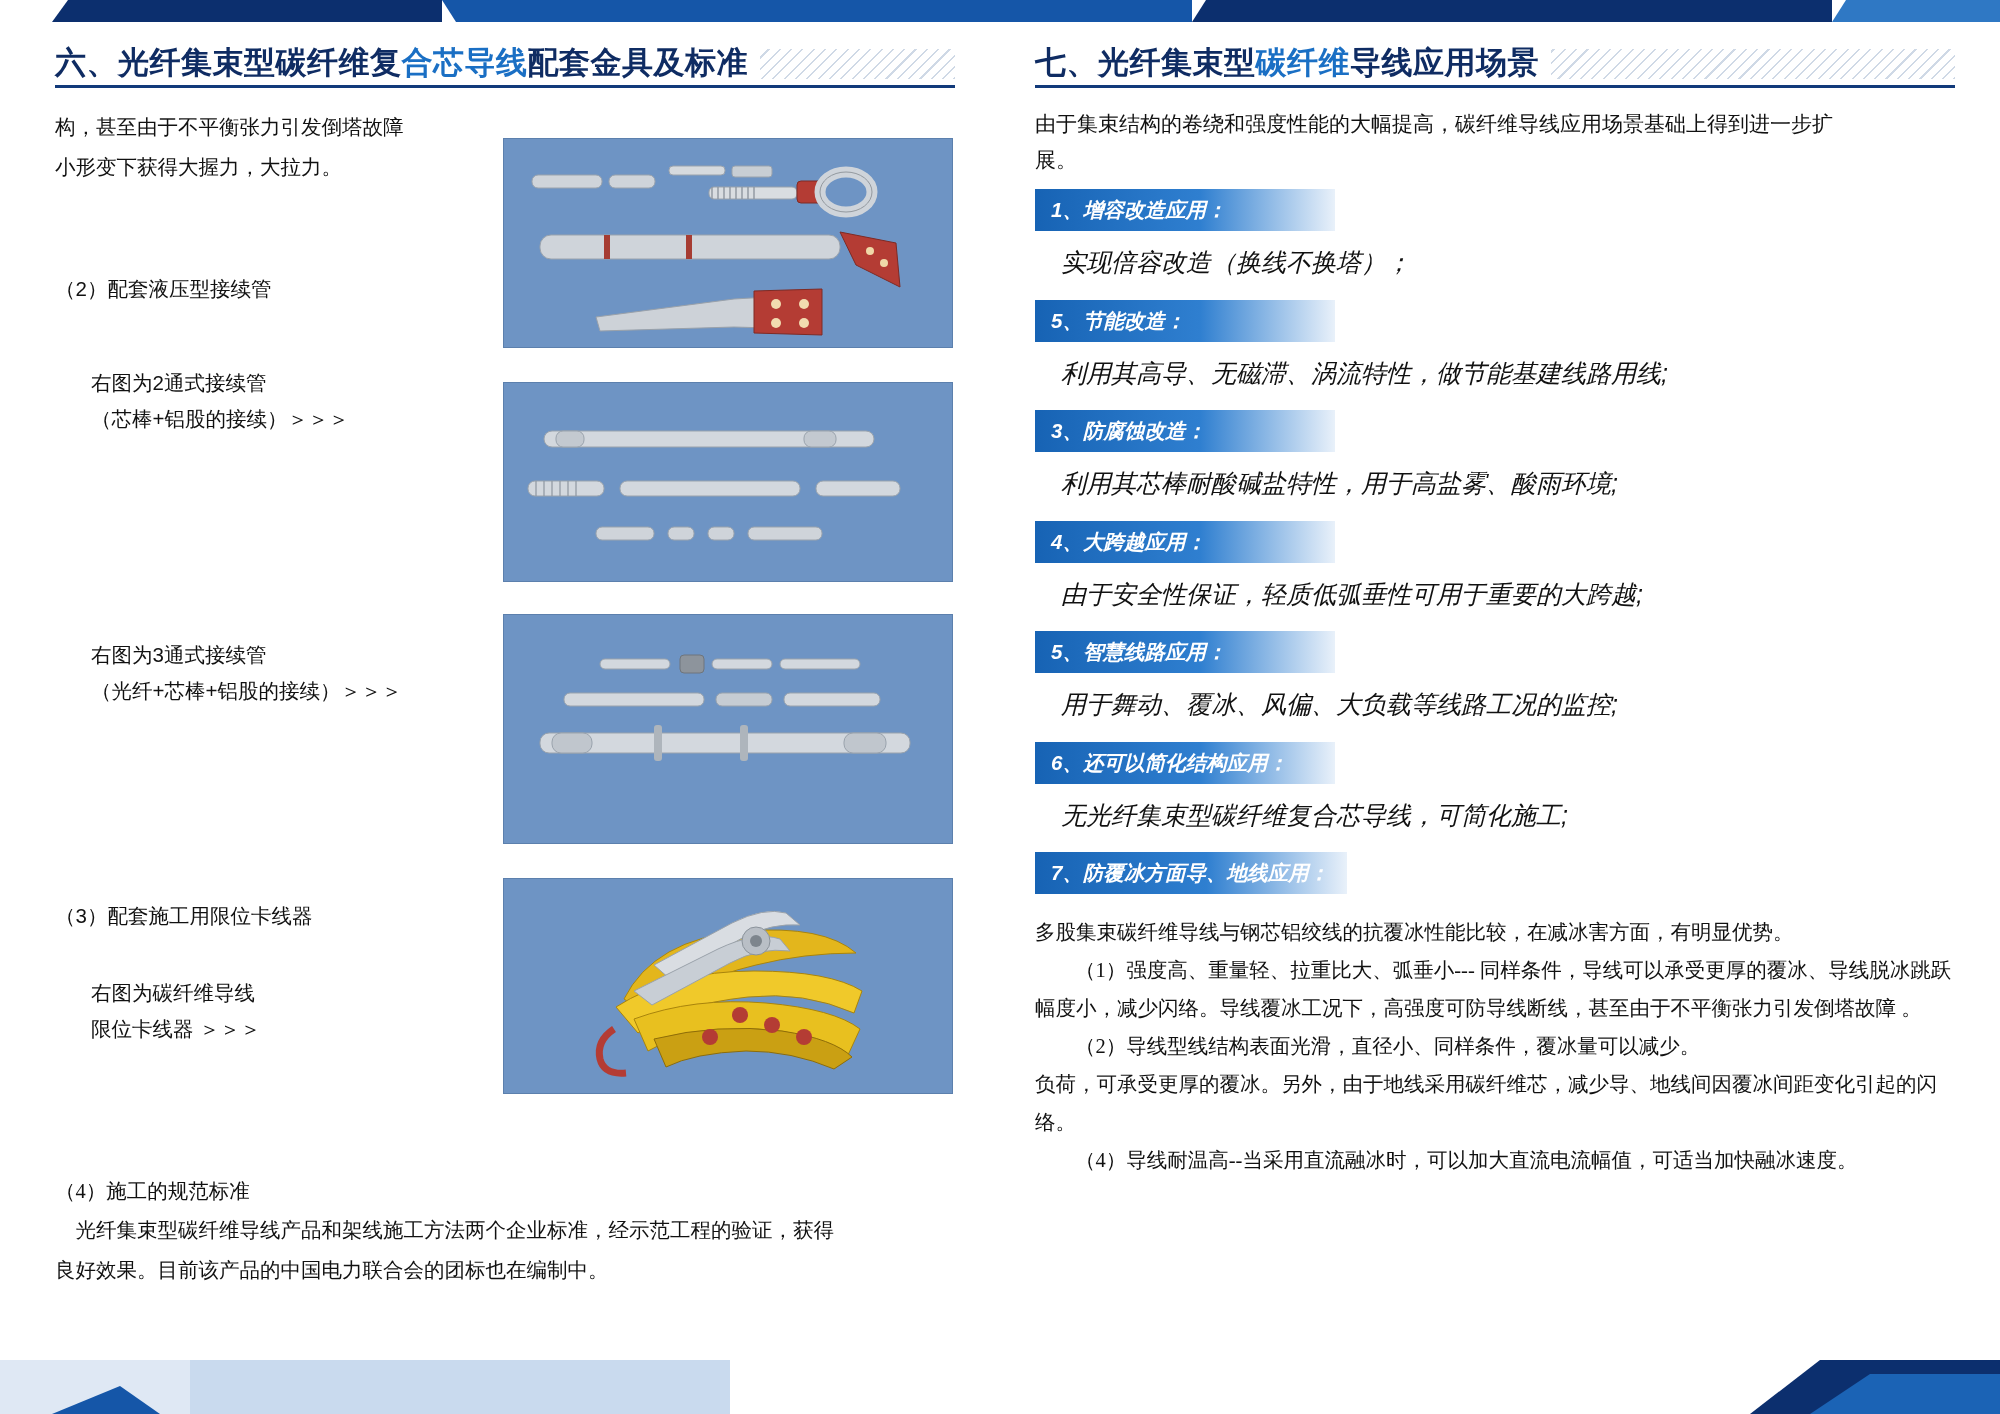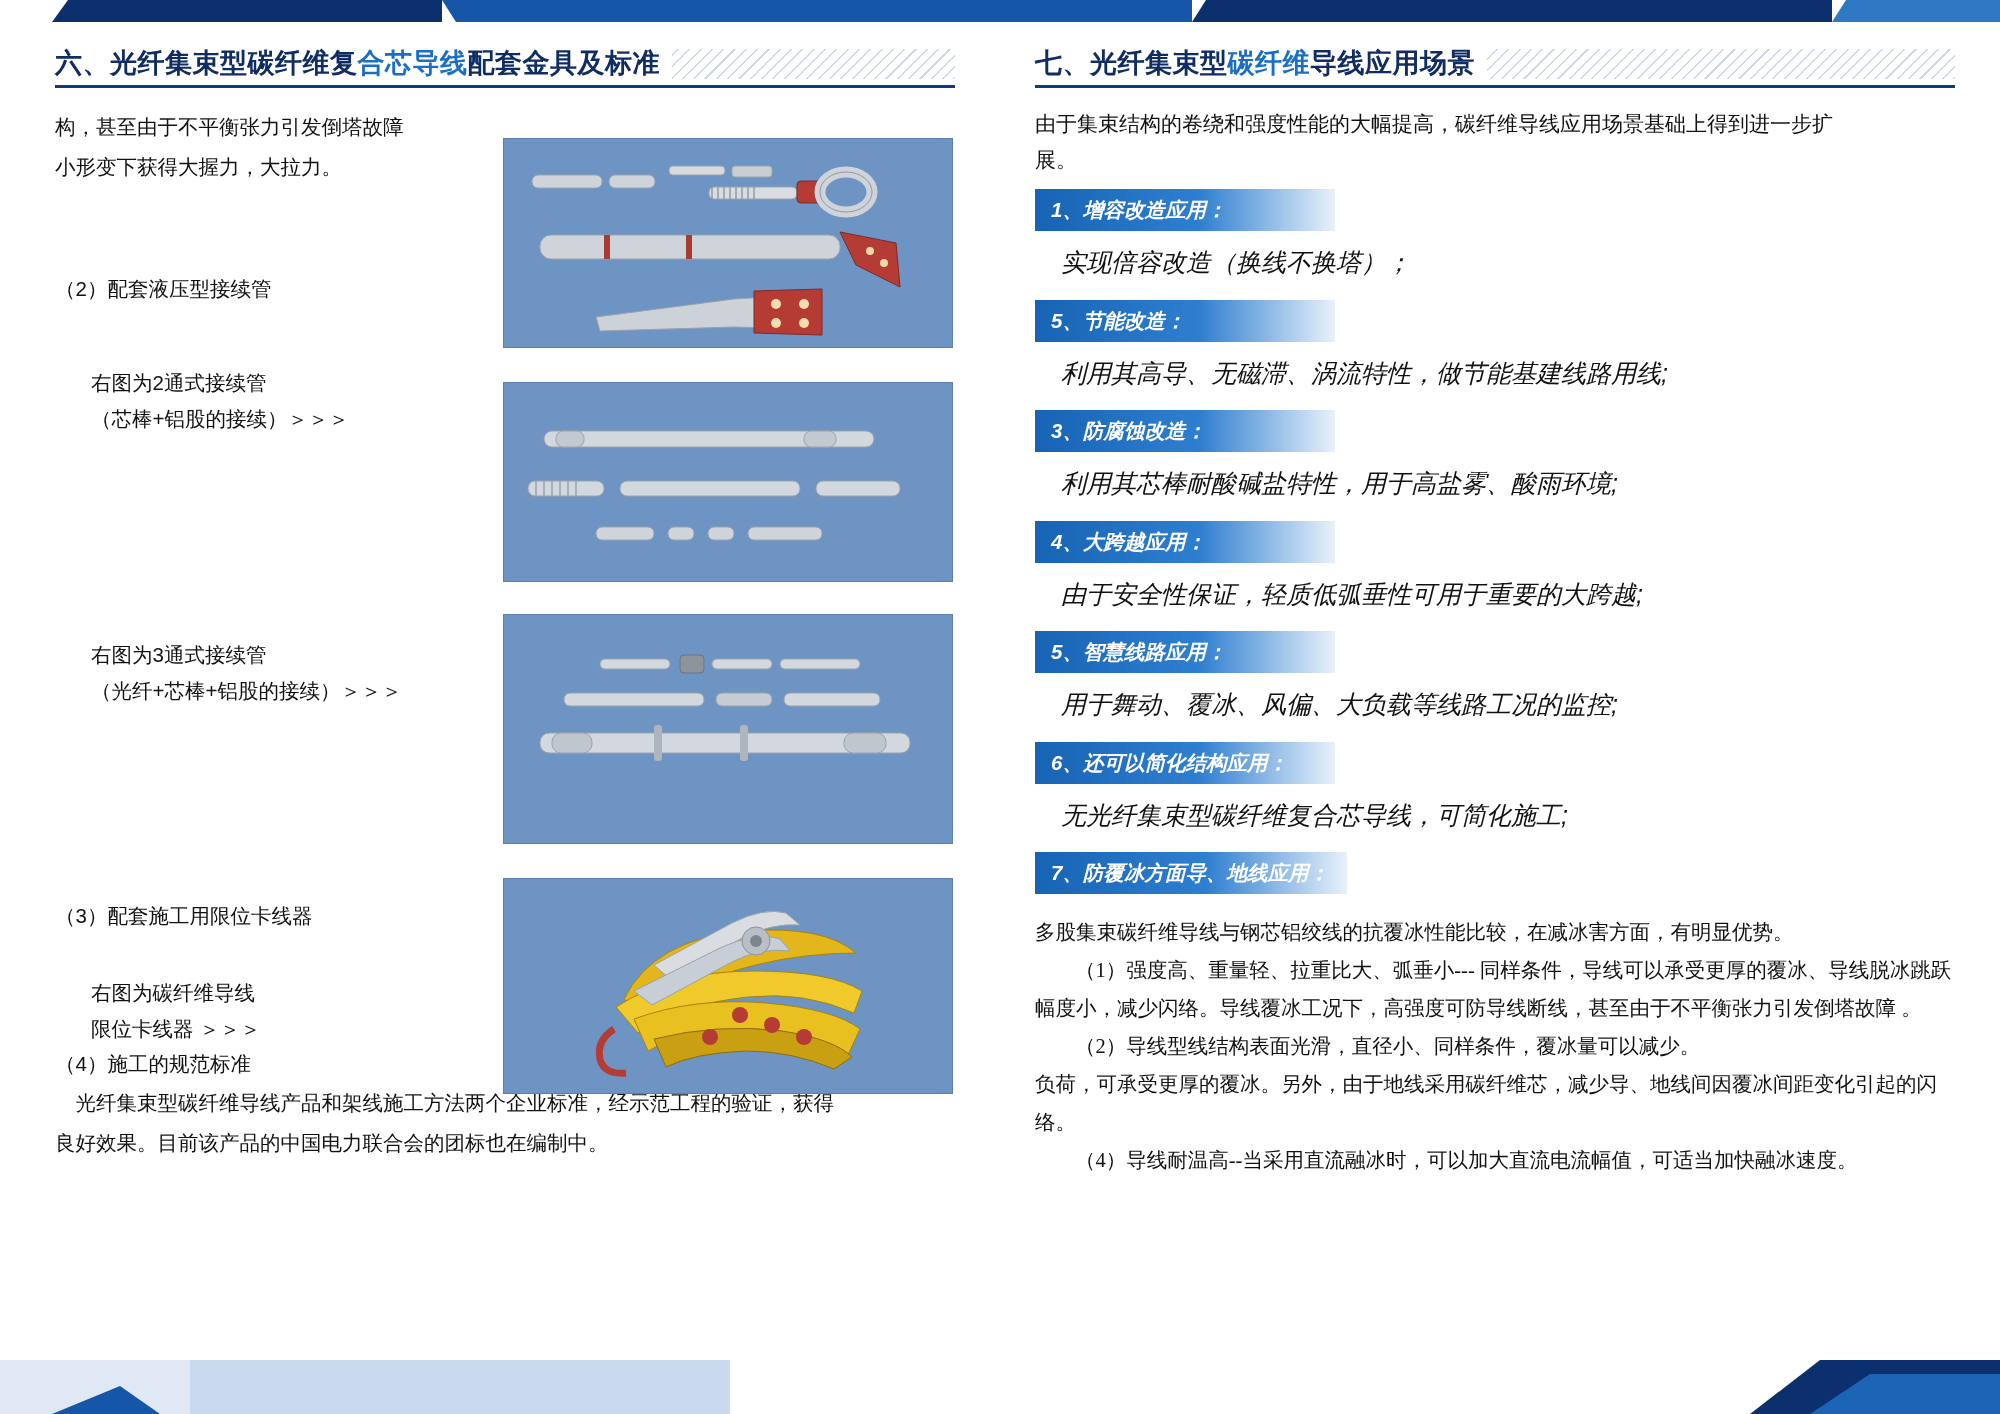--- a/index.html
+++ b/index.html
@@ -55,21 +55,21 @@
 
   
   .sec-head {
     position: relative;
     height: 44px;
     display: flex; align-items: center;
     border-bottom: 3px solid #123a7a;
     margin-bottom: 18px;
   }
   .sec-head .title {
-    font-size: 27px; font-weight: bold; color: #0f2c63;
+    font-size: 31px; font-weight: bold; color: #0f2c63;
     letter-spacing: 0.5px; white-space: nowrap;
     padding-bottom: 4px;
     font-family: Liberation Mono, monospace;
   }
   .sec-head .title .accent { color: #1a6fc4; }
   .sec-head .hatch {
     flex: 1;
     height: 30px;
     margin-left: 12px;
     margin-bottom: 2px;
@@ -154,21 +154,21 @@
   </div>
 
   <div class="l-text" style="margin-top:190px;">
     <p>（3）配套施工用限位卡线器</p>
   </div>
   <div class="caption-block l-indent" style="margin-top:42px;">
     <p style="margin:0">右图为碳纤维导线</p>
     <p style="margin:0">限位卡线器 ＞＞＞</p>
   </div>
 
-  <div class="l-text" style="width:880px;">
+  <div class="l-text" style="margin-top:128px; width:880px;font-family:Liberation Serif, serif;">
     <p>（4）施工的规范标准</p>
     <p>　光纤集束型碳纤维导线产品和架线施工方法两个企业标准，经示范工程的验证，获得</p>
     <p>良好效果。目前该产品的中国电力联合会的团标也在编制中。</p>
   </div>
 
   <div class="photo" style="left:448px; top:94px; width:450px; height:210px;">
     <svg width="450" height="210" viewBox="0 0 450 210">
       <rect width="450" height="210" fill="#6e94c4"></rect>
 
       <rect x="28" y="36" width="70" height="13" rx="6" fill="#cfd4da" stroke="#9aa3ad"></rect>

